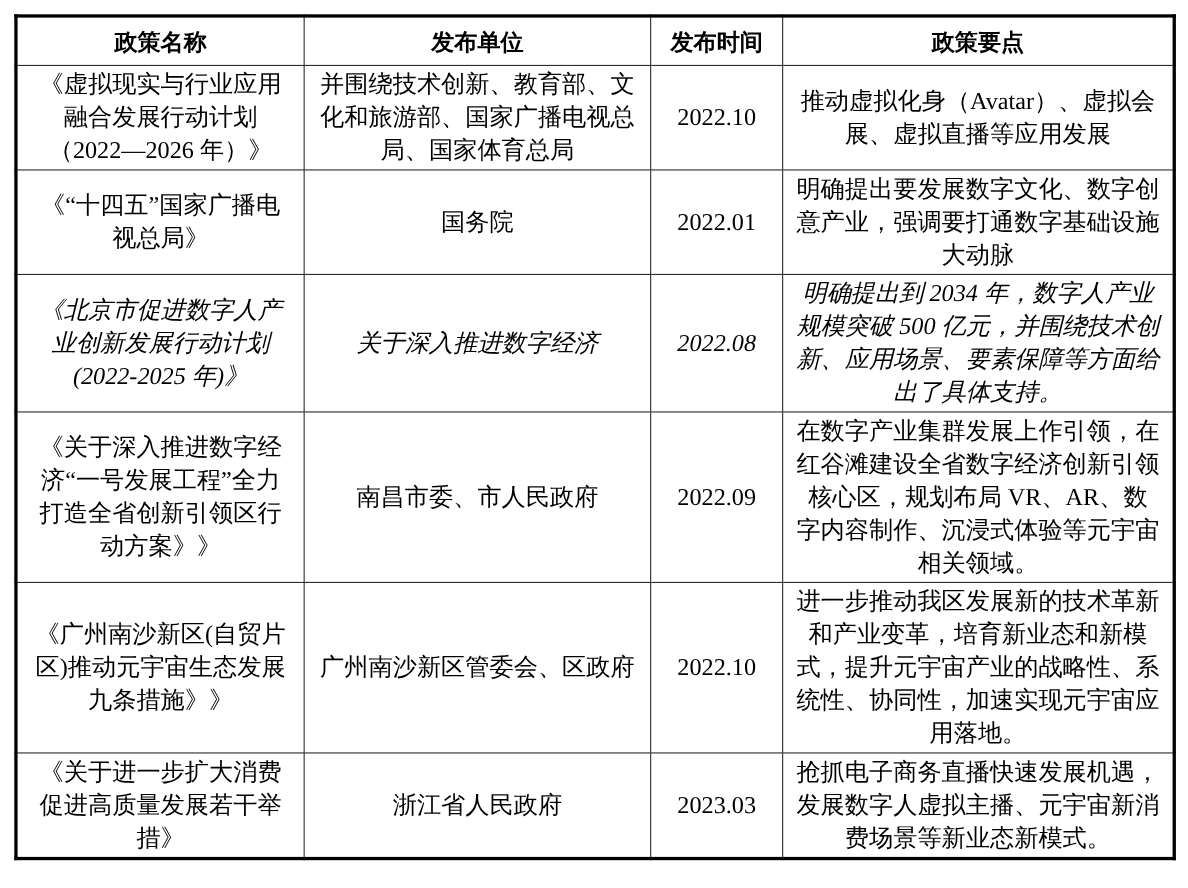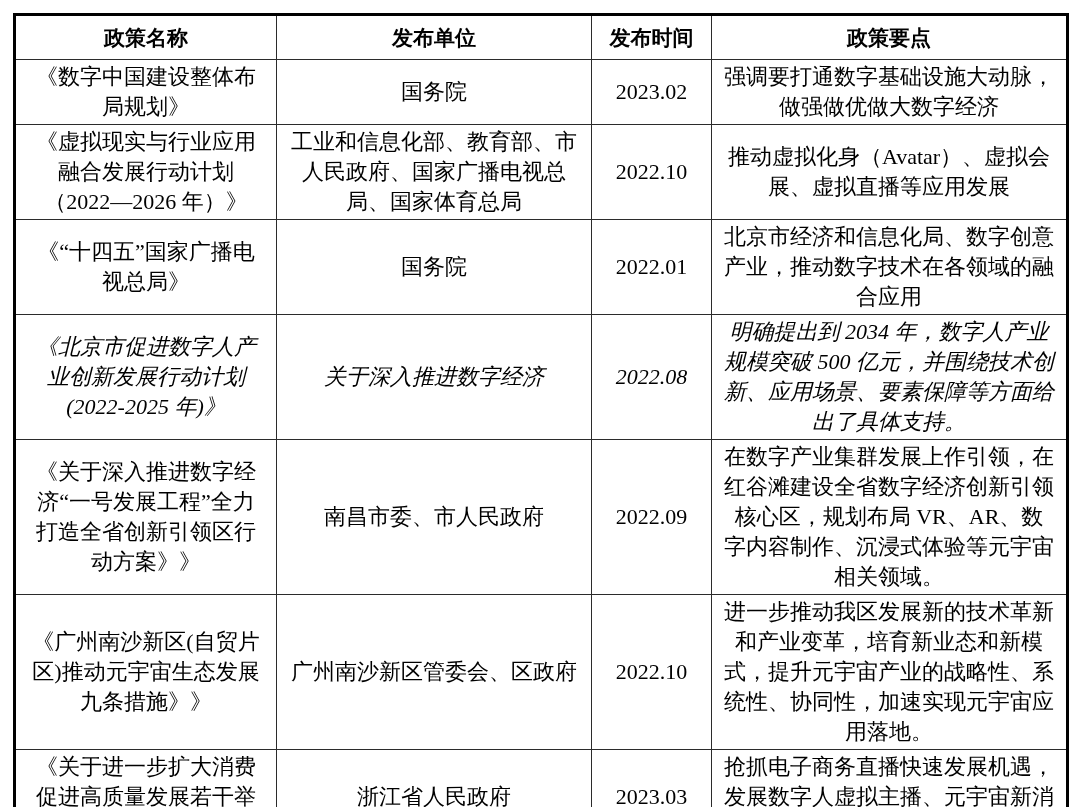--- a/index.html
+++ b/index.html
@@ -70,39 +70,33 @@
       <col style="width:356px">
     </colgroup>
     <tbody>
       <tr class="row-header">
         <th>政策名称</th>
         <th>发布单位</th>
         <th>发布时间</th>
         <th>政策要点</th>
       </tr>
 
-      <tr class="row-0">
-        <td class="col-name">《数字中国建设整体布局规划》</td>
-        <td class="col-issuer">国务院</td>
-        <td class="col-date">2023.02</td>
-        <td class="col-points">强调要打通数字基础设施大动脉，做强做优做大数字经济</td>
-      </tr>
 
       <tr class="row-1">
         <td class="col-name">《虚拟现实与行业应用融合发展行动计划（2022—2026 年）》</td>
-        <td class="col-issuer">工业和信息化部、教育部、市人民政府、国家广播电视总局、国家体育总局</td>
+        <td class="col-issuer">并围绕技术创新、教育部、文化和旅游部、国家广播电视总局、国家体育总局</td>
         <td class="col-date">2022.10</td>
         <td class="col-points">推动虚拟化身（Avatar）、虚拟会展、虚拟直播等应用发展</td>
       </tr>
 
       <tr class="row-2">
         <td class="col-name">《“十四五”国家广播电视总局》</td>
         <td class="col-issuer">国务院</td>
         <td class="col-date">2022.01</td>
-        <td class="col-points">北京市经济和信息化局、数字创意产业，推动数字技术在各领域的融合应用</td>
+        <td class="col-points">明确提出要发展数字文化、数字创意产业，强调要打通数字基础设施大动脉</td>
       </tr>
 
       <tr class="row-3">
         <td class="col-name">《北京市促进数字人产业创新发展行动计划(2022-2025 年)》</td>
         <td class="col-issuer">关于深入推进数字经济</td>
         <td class="col-date">2022.08</td>
         <td class="col-points">明确提出到 2034 年，数字人产业规模突破 500 亿元，并围绕技术创新、应用场景、要素保障等方面给出了具体支持。</td>
       </tr>
 
       <tr class="row-4">

